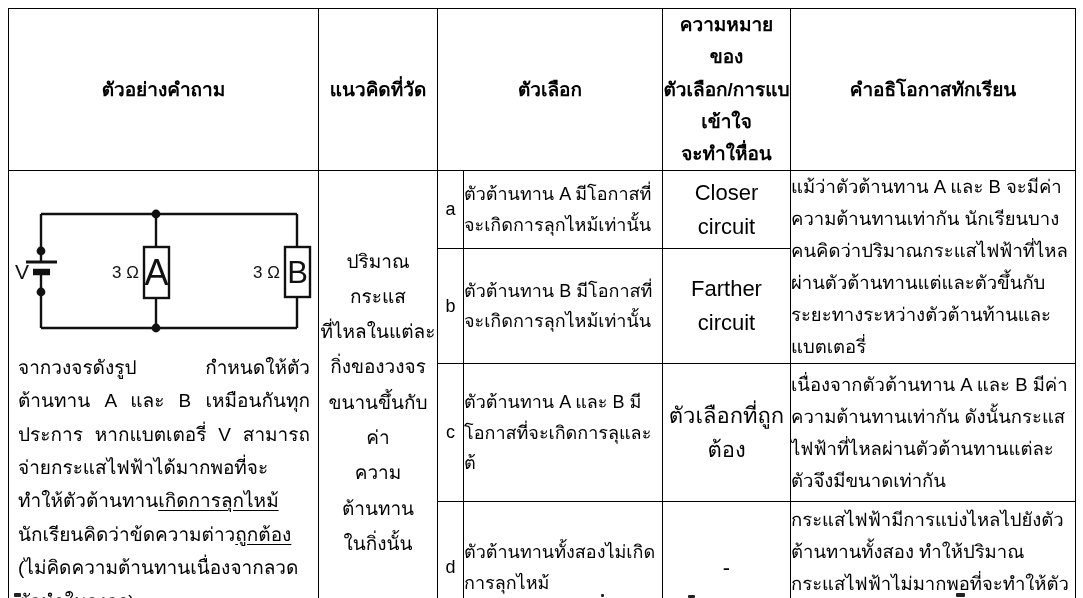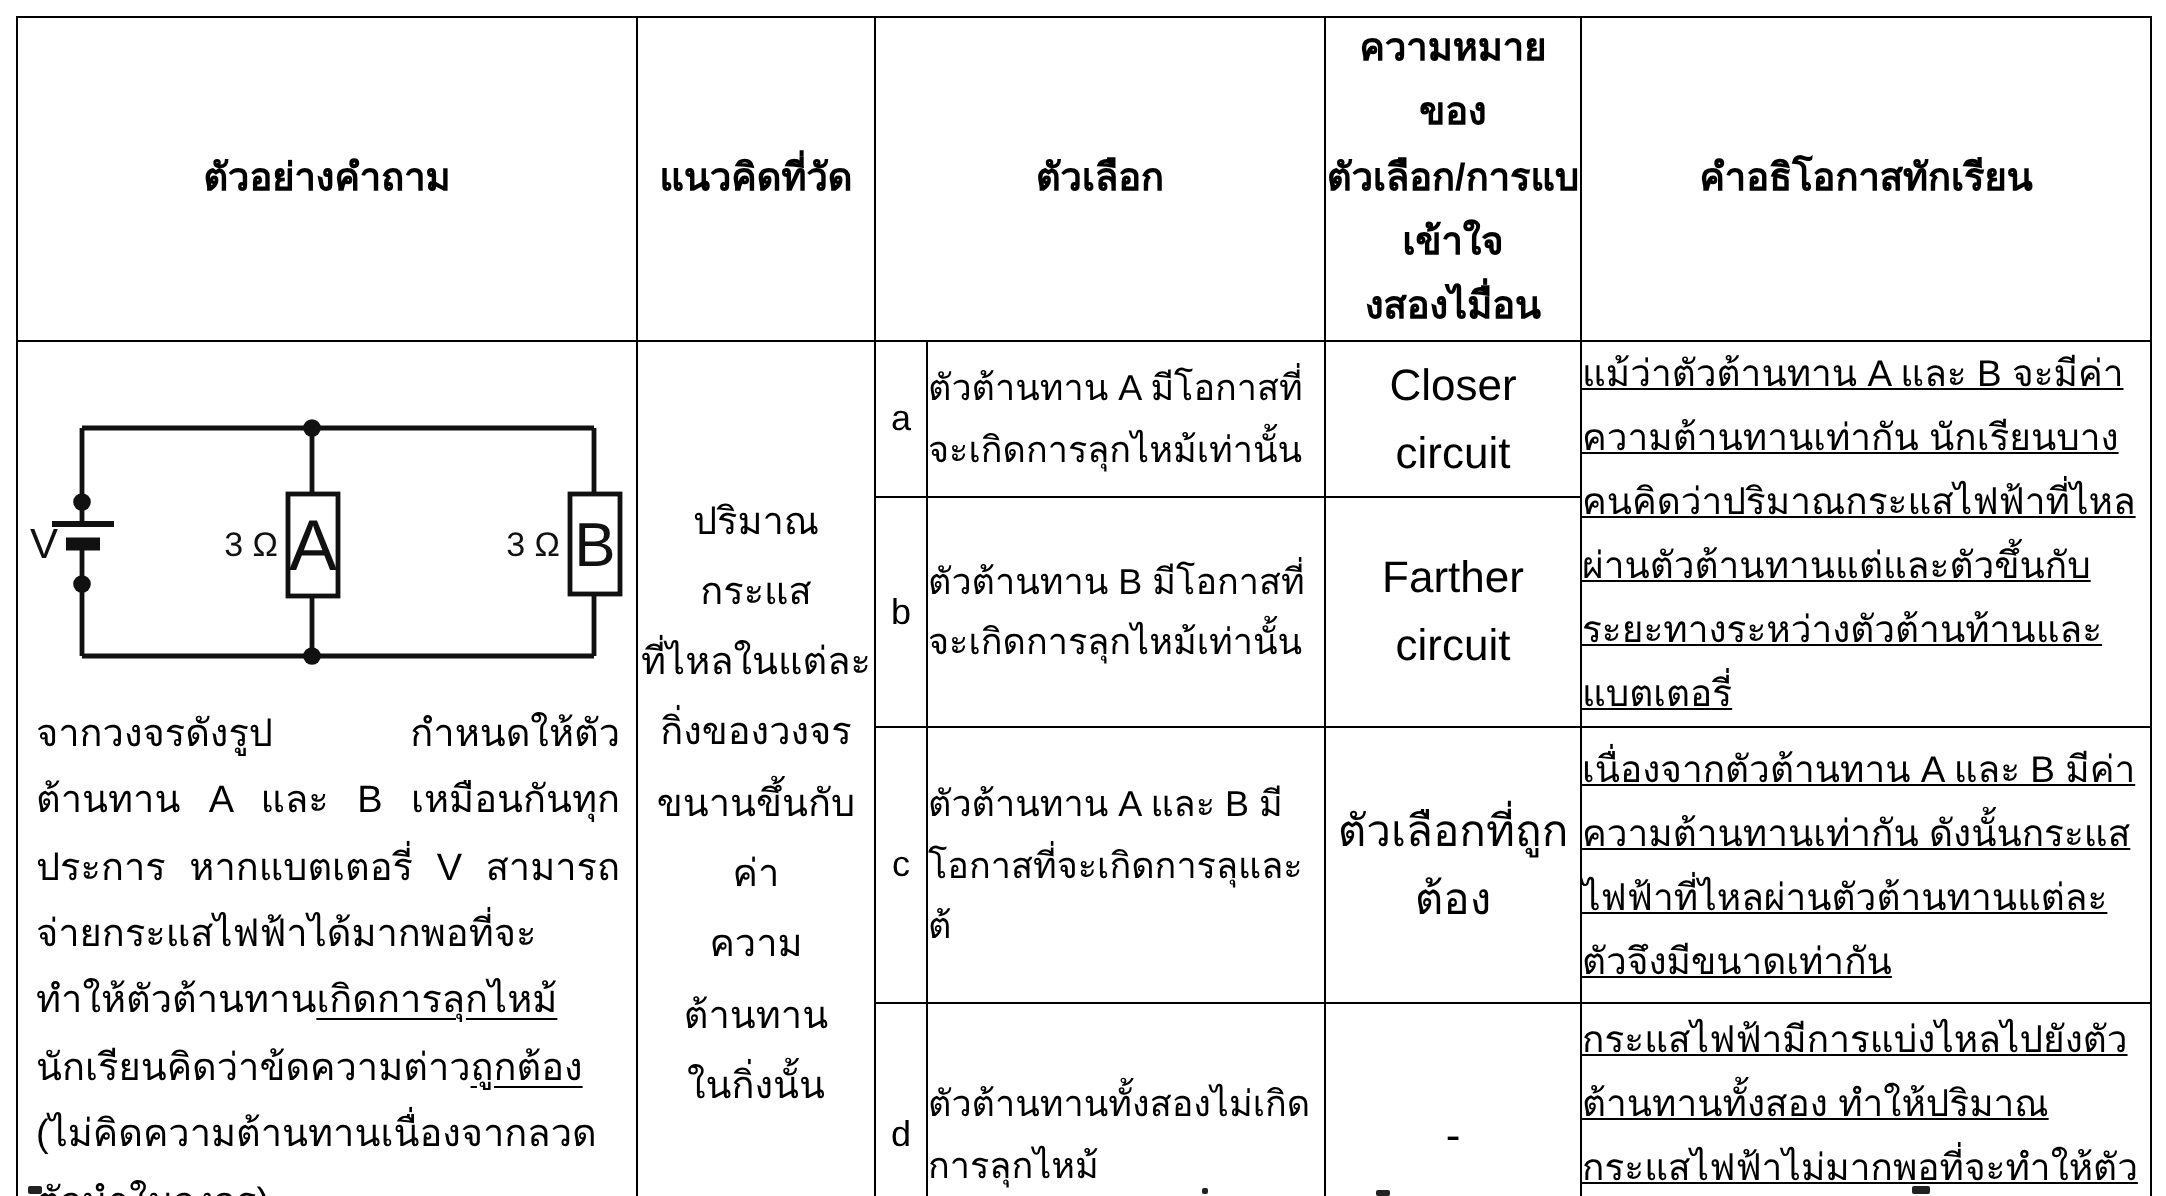--- a/index.html
+++ b/index.html
@@ -61,21 +61,20 @@
     line-height:1.55;
     padding:2px 3px;
   }
   .explanation-cell {
     vertical-align:top;
     font-size:18.5px;
     line-height:1.73;
     padding:3px 6px 0 8px;
     text-align:left;
     overflow-wrap:anywhere;
-    text-decoration:underline;
   }
   tr.r-head { height:137px; }
   tr.r-a { height:68px; }
   tr.r-b { height:102px; }
   tr.r-c { height:138px; }
   tr.r-d { height:132px; }
   .frag { position:absolute; background:#222; border-radius:1px; }
 </style>
 </head>
 <body>
@@ -92,21 +91,21 @@
 
   <tbody>
       <tr class="r-head">
     <th>ตัวอย่างคำถาม</th>
     <th>แนวคิดที่วัด</th>
     <th colspan="2">ตัวเลือก</th>
     <th>
           <div>ความหมายของ</div>
           <div>ตัวเลือก/การแบ</div>
           <div>เข้าใจ</div>
-          <div>งสองไมื่อน</div>
+          <div>จะทำใหื่อน</div>
         </th>
     <th>คำอธิโอกาสทักเรียน</th>
   </tr>
 
   <tr class="r-a">
     <td rowspan="4" class="question-cell">
       <div class="circuit-wrap">
         <svg width="302" height="148" viewBox="0 0 302 148" stroke="#111" stroke-width="2.4">
 
           <line x1="29" y1="19" x2="285" y2="19"></line>

